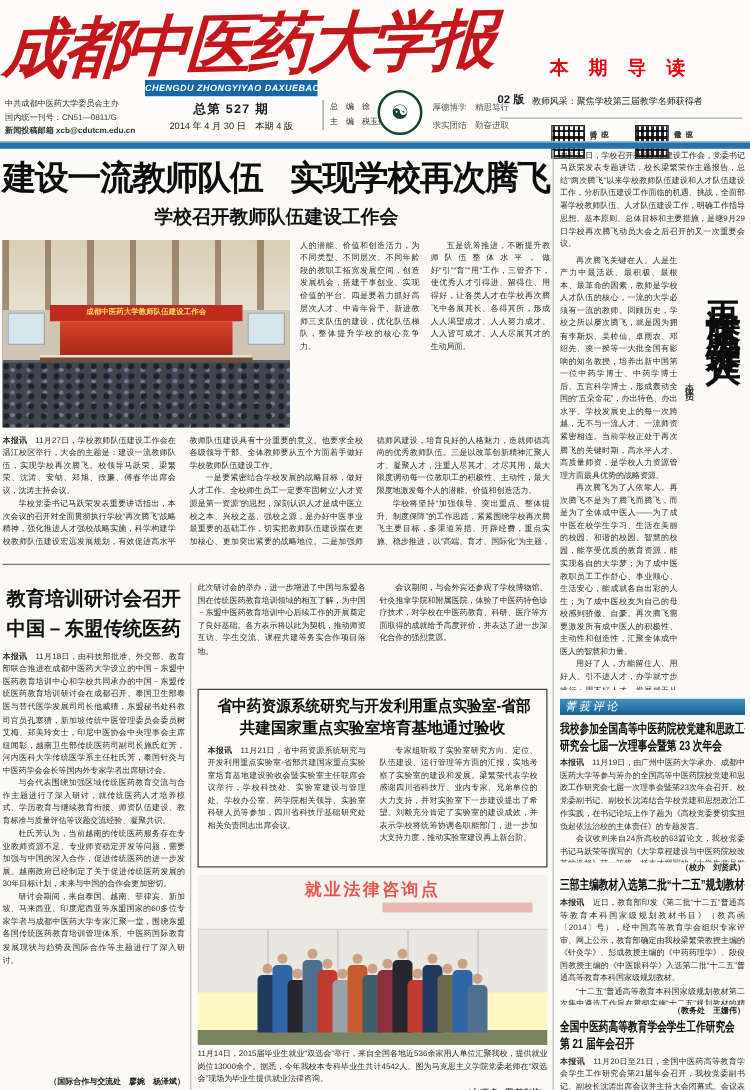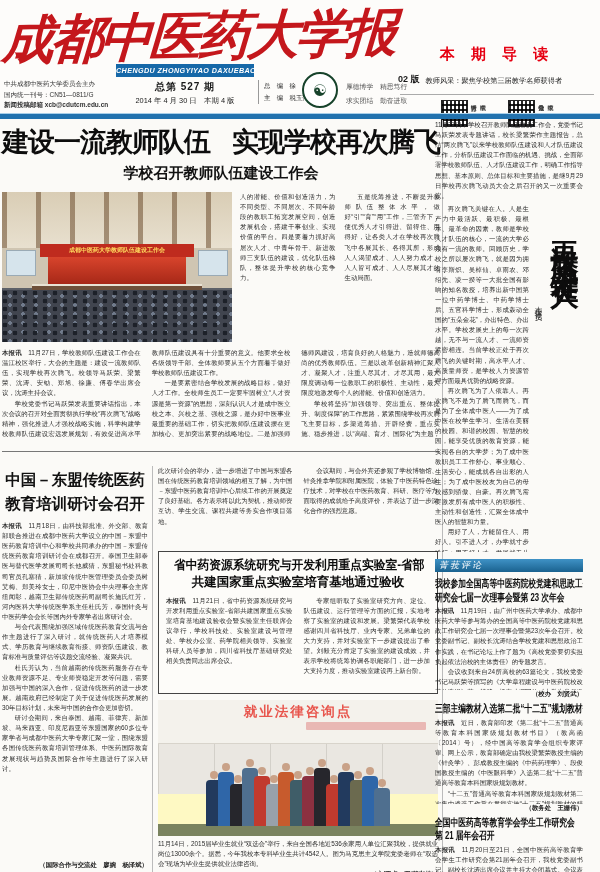--- a/index.html
+++ b/index.html
@@ -79,21 +79,21 @@
 .crowd{position:absolute;left:4px;right:4px;bottom:10px;height:80px;display:flex;align-items:flex-end;justify-content:center;}
 .person{display:flex;flex-direction:column;align-items:center;margin:0 -2px;}
 .person .head{width:8px;height:8px;border-radius:50%;background:#c9a288;margin-bottom:1px;}
 .person .torso{width:16px;border-radius:4px 4px 0 0;}
 .navy{background:#223a5e}.red{background:#c13a2e}.blue{background:#2f66a8}.black{background:#26262c}.teal{background:#3f5d68}.orange{background:#c75b2d}.gray{background:#98a1aa}.maroon{background:#8c3040}.denim{background:#4f6f8f}.olive{background:#6b6a4f}
 .t38{height:38px}.t42{height:42px}.t46{height:46px}.t50{height:50px}.t54{height:54px}.t58{height:58px}
 .caption{margin-top:3px;}
 .caption-credit{margin-top:1px;}
 
 
-.right-col{position:absolute;left:435px;top:120px;width:148px;height:752px;overflow:hidden;}
+.right-col{position:absolute;left:448px;top:120px;width:148px;height:752px;overflow:hidden;}
 .ed-flex{display:flex;margin-top:3px;}
 .ed-body{flex:1;height:348px;overflow:hidden;margin-right:4px;}
 .vert-wrap{display:flex;flex-direction:row;}
 .vbyline{writing-mode:vertical-rl;font-size:7.5px;color:#333;margin-top:96px;margin-right:2px;letter-spacing:2px;}
 .vtitle{writing-mode:vertical-rl;font-family:"Liberation Serif","DejaVu Serif",serif;font-weight:bold;font-size:28px;letter-spacing:6px;color:#0d0d0d;padding-top:14px;}
 .strip{margin:7px 0 5px 0;height:13px;background:linear-gradient(#3f92c6,#1a628f);color:#fff;font-style:italic;font-family:"Liberation Serif","DejaVu Serif",serif;font-size:9px;line-height:13px;padding-left:4px;letter-spacing:2px;}
 .news-h{font-weight:bold;font-size:10.5px;line-height:1.3;white-space:nowrap;transform:scaleX(.74);transform-origin:0 50%;width:136%;color:#0d0d0d;}
 .news-head{margin:3px 0 2px 0;}
 .news-body{overflow:hidden;}
 .nb-a{height:84px;} .nb-b{height:86px;} .nb-c{height:50px;}
@@ -171,22 +171,22 @@
     <p class="t noind"><b>本报讯</b><span>　11月27日，学校教师队伍建设工作会在温江校区举行，大会的主题是：建设一流教师队伍，实现学校再次腾飞。校领导马跃荣、梁繁荣、沈涛、安劬、郑旭、徐廉、傅春华出席会议，沈涛主持会议。</span></p>
     <p class="t">学校党委书记马跃荣发表重要讲话指出，本次会议的召开对全面贯彻执行学校“再次腾飞”战略精神，强化推进人才强校战略实施，科学构建学校教师队伍建设宏远发展规划，有效促进高水平教师队伍建设具有十分重要的意义。他要求全校各级领导干部、全体教师要从五个方面着手做好学校教师队伍建设工作。</p>
     <p class="t">一是要紧密结合学校发展的战略目标，做好人才工作。全校师生员工一定要牢固树立“人才资源是第一资源”的思想，深刻认识人才是成中医立校之本、兴校之基、强校之源，是办好中医事业最重要的基础工作，切实把教师队伍建设摆在更加核心、更加突出紧要的战略地位。二是加强师德师风建设，培育良好的人格魅力，造就师德高尚的优秀教师队伍。三是以改革创新精神汇聚人才、凝聚人才，注重人尽其才、才尽其用，最大限度调动每一位教职工的积极性、主动性，最大限度地激发每个人的潜能、价值和创造活力。</p>
     <p class="t">学校将坚持“加强领导、突出重点、整体提升、制度保障”的工作思路，紧紧围绕学校再次腾飞主要目标，多渠道筹措、开辟经费，重点实施、稳步推进，以“高端、育才、国际化”为主题，以人才竞争力为核心，以实施教师队伍“三支计划”为抓手，以优化人才发展环境为保障，深入实施人才强校战略，加快构建人才高地，确立人才第一资源、人才优先发展的理念，每年提供1000万元专项经费用于教师队伍建设。</p>
   </div>
   <div class="hdiv"></div>
 </div>
 
 <div class="asean">
   <div class="asean-h">
+    <div>教育培训研讨会召开</div>
     <div>中国－东盟传统医药</div>
-    <div>教育培训研讨会召开</div>
   </div>
   <div class="body">
     <p class="t noind"><b>本报讯</b><span>　11月18日，由科技部批准、外交部、教育部联合推进在成都中医药大学设立的中国－东盟中医药教育培训中心和学校共同承办的中国－东盟传统医药教育培训研讨会在成都召开。泰国卫生部泰医与替代医学发展司司长他威猜，东盟秘书处科教司官员孔塞猜，新加坡传统中医管理委员会委员树艾梅、郑美玲女士，印尼中医协会中央理事会主席纽闻彰，越南卫生部传统医药司副司长施氏红芳，河内医科大学传统医学系主任杜氏芳，泰国针灸与中医药学会会长等国内外专家学者出席研讨会。</span></p>
     <p class="t">与会代表围绕加强区域传统医药教育交流与合作主题进行了深入研讨，就传统医药人才培养模式、学历教育与继续教育衔接、师资队伍建设、教育标准与质量评估等议题交流经验、凝聚共识。</p>
     <p class="t">杜氏芳认为，当前越南的传统医药服务存在专业教师资源不足、专业师资稳定开发等问题，需要加强与中国的深入合作，促进传统医药的进一步发展。越南政府已经制定了关于促进传统医药发展的30年目标计划，未来与中国的合作会更加密切。</p>
     <p class="t">研讨会期间，来自泰国、越南、菲律宾、新加坡、马来西亚、印度尼西亚等东盟国家的60多位专家学者与成都中医药大学专家汇聚一堂，围绕东盟各国传统医药教育培训管理体系、中医药国际教育发展现状与趋势及国际合作等主题进行了深入研讨。</p>
   </div>
   <div class="credit asean-credit">（国际合作与交流处　廖婉　杨泽斌）</div>
 </div>
 

